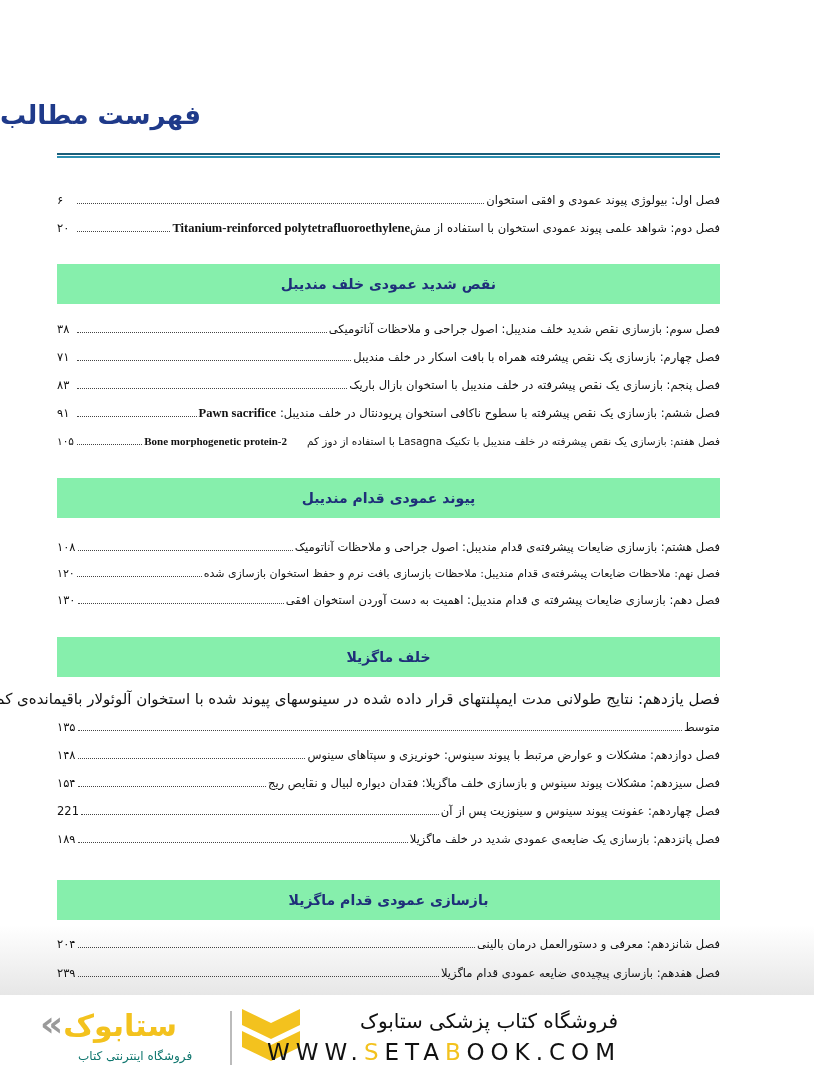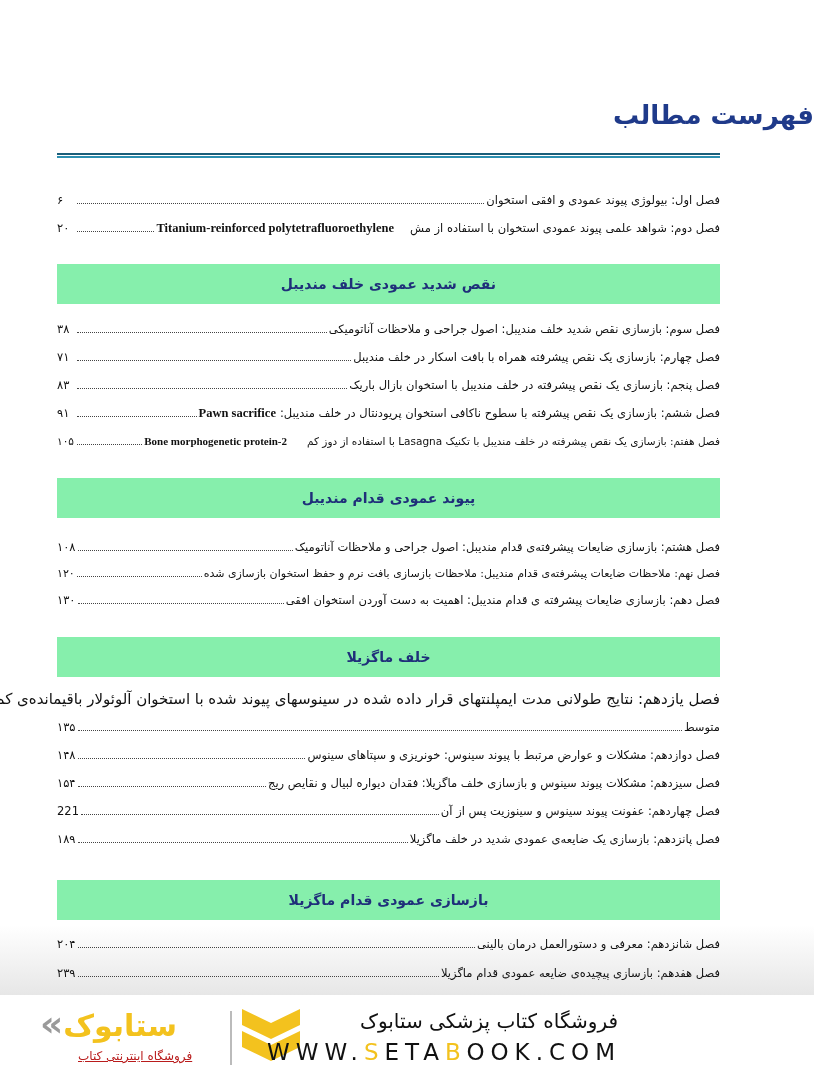--- a/index.html
+++ b/index.html
@@ -9,21 +9,21 @@
       position: relative;
       overflow: hidden;
       font-family: "DejaVu Sans", sans-serif;
       color: #111;
     }
     .page {
       position: absolute; left: 0; top: 0; width: 814px; height: 995px;
     }
     .title {
       position: absolute; top: 100px; left: 0; width: 814px;
-      text-align: right; direction: rtl;
+      text-align: left; direction: rtl;
       font-family: "DejaVu Sans", sans-serif;
       font-weight: bold; font-size: 26px; color: #1f3a8a;
       letter-spacing: 0px;
     }
     .rule {
       position: absolute; left: 57px; width: 663px; top: 153px; height: 5px;
     }
     .rule .l1 { position:absolute; left:0; right:0; top:0; height:2px; background:#1b5e7a; }
     .rule .l2 { position:absolute; left:0; right:0; top:3px; height:2px; background:#2d8fb0; }
 
@@ -66,21 +66,21 @@
     }
     .store-url .hl { color: #f3c21e; }
     .logo {
       position: absolute; left: 40px; top: 8px; width: 270px; height: 68px;
     }
     .logo .wordmark {
       position: absolute; left: 0; top: 0; font-size: 36px; font-weight: bold; color: #9a9a9a; letter-spacing: -2px;
     }
     .logo .wordmark .y { color: #f3c21e; }
     .logo .tagline {
-      position: absolute; left: 38px; top: 46px; direction: rtl; font-size: 12px; color: #b91c1c; text-decoration: underline;
+      position: absolute; left: 38px; top: 46px; direction: rtl; font-size: 12px; color: #0f766e;
     }
     .logo .divider { position: absolute; left: 190px; top: 8px; width: 2px; height: 54px; background: #bbb; }
     .logo .chevrons { position: absolute; left: 202px; top: 6px; }
   </style>
 </head>
 <body>
 
 <div class="page">
   <div class="title">فهرست مطالب</div>
   <div class="rule">
@@ -88,21 +88,21 @@
       <div class="l2"></div>
     </div>
 
   <div class="row" style="top:189px">
     <span class="txt">فصل اول: بیولوژی پیوند عمودی و افقی استخوان</span>
     <span class="dots"></span>
     <span class="pg">۶</span>
   </div>
   <div class="row" style="top:217px">
     <span class="txt">فصل دوم: شواهد علمی پیوند عمودی استخوان با استفاده از مش</span>
-    <span class="en" style="margin-right:16px">Titanium-reinforced polytetrafluoroethylene</span>
+    <span class="en" style="margin-right:0">Titanium-reinforced polytetrafluoroethylene</span>
     <span class="dots"></span>
     <span class="pg">۲۰</span>
   </div>
 
   <div class="section" style="top:264px">نقص شدید عمودی خلف مندیبل</div>
   <div class="row" style="top:318px">
     <span class="txt">فصل سوم: بازسازی نقص شدید خلف مندیبل: اصول جراحی و ملاحظات آناتومیکی</span>
     <span class="dots"></span>
     <span class="pg">۳۸</span>
   </div>

